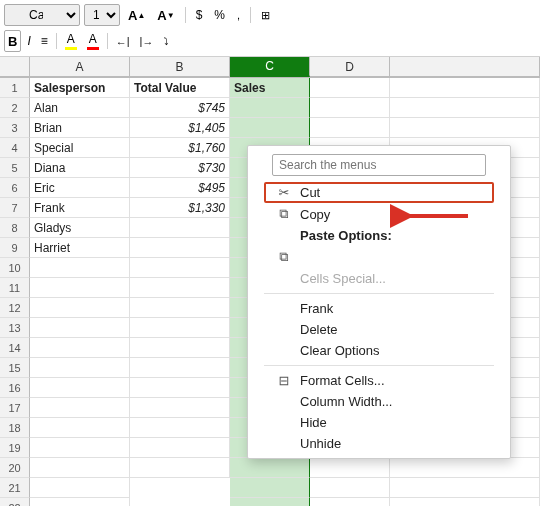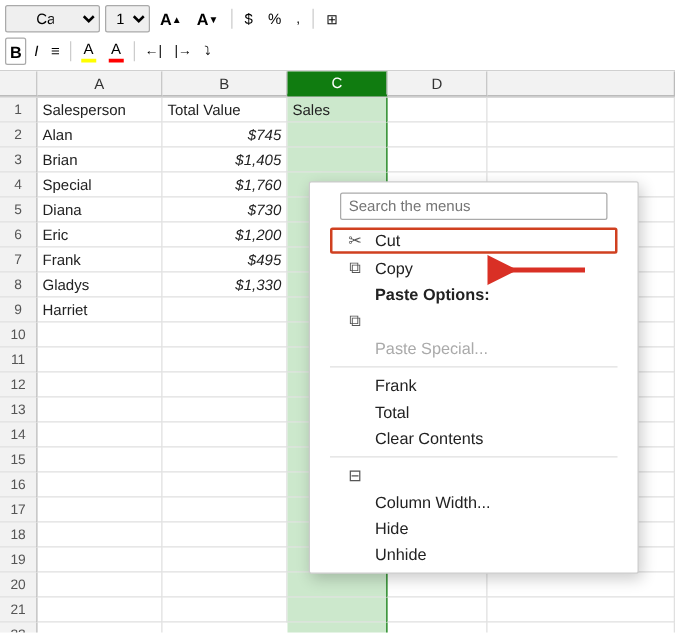--- a/index.html
+++ b/index.html
@@ -151,21 +151,21 @@
       height: 20px;
       padding: 0 4px;
       font-size: 12px;
       color: #222;
       display: flex;
       align-items: center;
       overflow: hidden;
       white-space: nowrap;
     }
     .cell-right { justify-content: flex-end; font-style: italic; }
-    .cell-header { font-weight: normal; }
+    .cell-header { font-weight: bold; }
     .col-a-width { width: 100px; }
     .col-b-width { width: 100px; }
     .col-c-width { width: 80px; background: #e8f5e9; }
     .col-c-selected { background: #cce8cc; border-right: 1px solid #107c10; }
     .col-d-width { width: 80px; }
 
     
     .context-menu {
       position: absolute;
       top: 88px;
@@ -341,21 +341,20 @@
           <div class="cell col-a-width"></div>
           <div class="cell col-a-width"></div>
           <div class="cell col-a-width"></div>
         </div>
         <div class="grid-col">
           <div class="cell col-b-width cell-header">Total Value</div>
           <div class="cell col-b-width cell-right">$745</div>
           <div class="cell col-b-width cell-right">$1,405</div>
           <div class="cell col-b-width cell-right">$1,760</div>
           <div class="cell col-b-width cell-right">$730</div>
-          <div class="cell col-b-width cell-right">$1,200</div>
           <div class="cell col-b-width cell-right">$495</div>
           <div class="cell col-b-width cell-right">$1,330</div>
           <div class="cell col-b-width cell-right"></div>
           <div class="cell col-b-width cell-right"></div>
           <div class="cell col-b-width cell-right"></div>
           <div class="cell col-b-width cell-right"></div>
           <div class="cell col-b-width cell-right"></div>
           <div class="cell col-b-width cell-right"></div>
           <div class="cell col-b-width cell-right"></div>
           <div class="cell col-b-width cell-right"></div>
@@ -455,38 +454,39 @@
     <div class="menu-item">
       <span class="menu-icon"></span>
       <span style="font-weight:bold;">Paste Options:</span>
     </div>
     <div class="menu-item disabled">
       <span class="menu-icon">⧉</span>
       <span></span>
     </div>
     <div class="menu-item disabled">
       <span class="menu-icon"></span>
-      <span>Paste Special...</span>
+      <span>Cells Special...</span>
     </div>
     <div class="menu-separator"></div>
     <div class="menu-item">
       <span class="menu-icon"></span>
       <span>Frank</span>
     </div>
     <div class="menu-item">
       <span class="menu-icon"></span>
-      <span>Total</span>
-    </div>
-    <div class="menu-item">
-      <span class="menu-icon"></span>
-      <span>Clear Contents</span>
+      <span>Delete</span>
+    </div>
+    <div class="menu-item">
+      <span class="menu-icon"></span>
+      <span>Clear Options</span>
     </div>
     <div class="menu-separator"></div>
     <div class="menu-item">
       <span class="menu-icon">⊟</span>
+      <span>Format Cells...</span>
     </div>
     <div class="menu-item">
       <span class="menu-icon"></span>
       <span>Column Width...</span>
     </div>
     <div class="menu-item">
       <span class="menu-icon"></span>
       <span>Hide</span>
     </div>
     <div class="menu-item">

